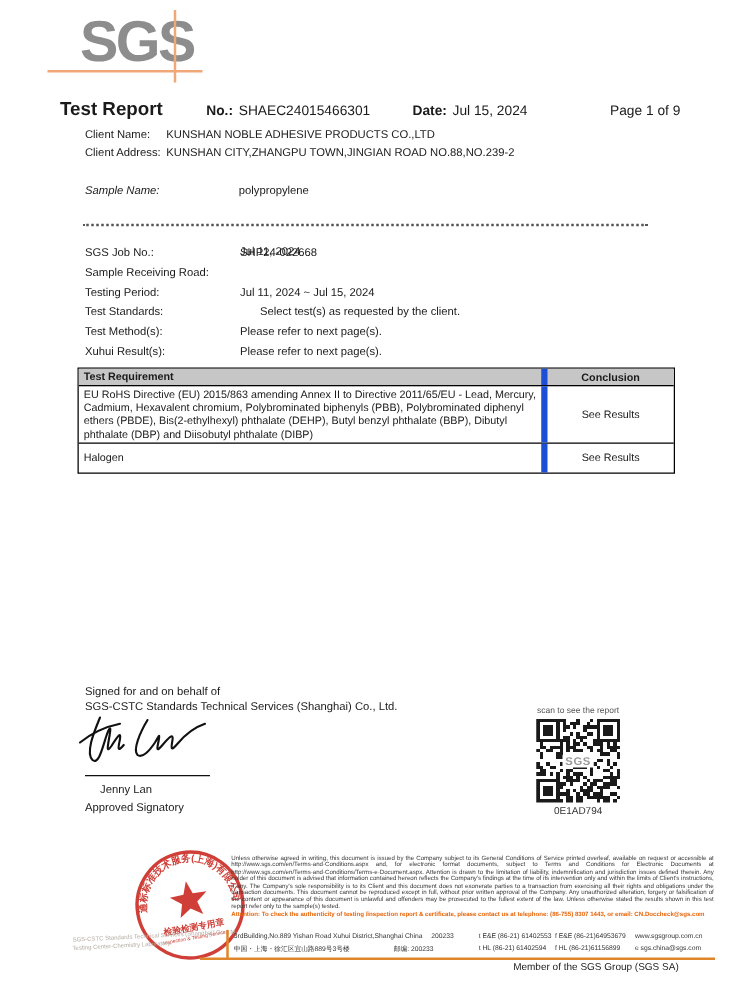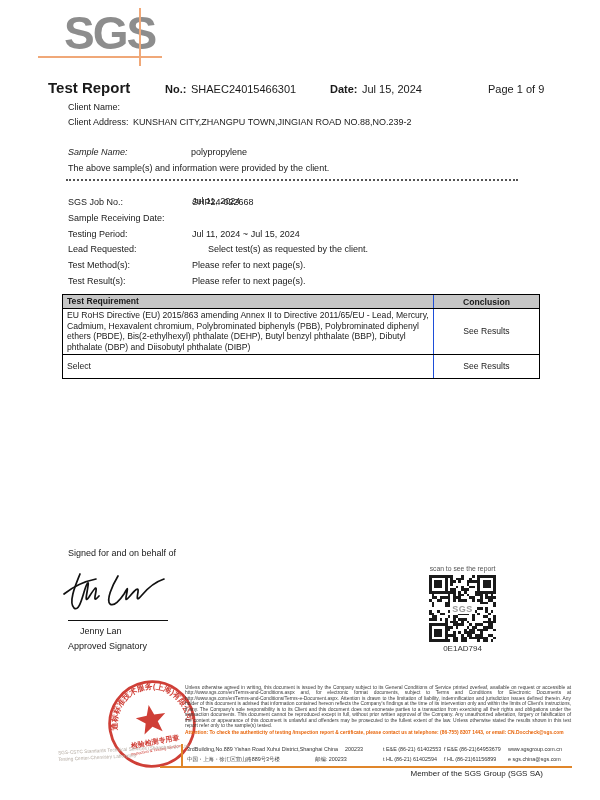--- a/index.html
+++ b/index.html
@@ -16,21 +16,21 @@
   .h9{font-size:11px;}
   .b{font-weight:bold;}
   
   .t9{font-size:9px;line-height:15px;}
   .dotted{position:absolute;left:66px;top:179px;width:452px;border-top:2px dotted #555;height:0;}
   
   .rtable{position:absolute;left:62px;top:294px;width:476px;border:1px solid #000;font-size:8.6px;}
   .tr{display:flex;border-bottom:1px solid #000;}
   .rtable .tr:last-child{border-bottom:none;}
   .th{background:#c6c6c6;font-weight:bold;}
-  .c1{width:362px;border-right:1px solid #1d4ed8;padding:1px 4px;line-height:10.7px;}
+  .c1{width:362px;border-right:5px solid #1d4ed8;padding:1px 4px;line-height:10.7px;}
   .c2{flex:1;display:flex;align-items:center;justify-content:center;text-align:center;padding:1px 2px;}
   .th .c1{line-height:11px;}
   .row2 .c1{padding:6px 4px;}
   
   .sig-svg{position:absolute;left:58px;top:568px;}
   .sig-line{position:absolute;left:68px;top:620px;width:100px;border-top:1.6px solid #111;}
   
   .qr-cap{position:absolute;left:410px;top:565px;width:105px;text-align:center;font-size:6.8px;color:#555;}
   .qr-box{position:absolute;left:429px;top:575px;width:67px;height:67px;}
   .qr-center{position:absolute;left:429px;top:575px;width:67px;height:67px;display:flex;
@@ -60,57 +60,58 @@
   </div>
 
   <div class="title">Test Report</div>
   <span class="abs h9 b" style="left:165px;top:83px;">No.:</span>
   <span class="abs h9" style="left:191px;top:83px;">SHAEC24015466301</span>
   <span class="abs h9 b" style="left:330px;top:83px;">Date:</span>
   <span class="abs h9" style="left:362px;top:83px;text-align:center;">Jul 15, 2024</span>
   <span class="abs h9" style="left:488px;top:83px;">Page 1 of 9</span>
 
   <span class="abs t9" style="left:68px;top:100px;">Client Name:</span>
+  <span class="abs t9" style="left:133px;top:100px;">KUNSHAN NOBLE ADHESIVE PRODUCTS CO.,LTD</span>
   <span class="abs t9" style="left:68px;top:115px;">Client Address:</span>
   <span class="abs t9" style="left:133px;top:115px;">KUNSHAN CITY,ZHANGPU TOWN,JINGIAN ROAD NO.88,NO.239-2</span>
 
   <span class="abs t9" style="left:68px;top:145px;font-style:italic;">Sample Name:</span>
   <span class="abs t9" style="left:191px;top:145px;">polypropylene</span>
-  <span class="abs t9" style="left:68px;top:161px;">The above sample(s) and information were provided by the client.</span>
   <div class="dotted"></div>
 
   <span class="abs t9" style="left:68px;top:195px;">SGS Job No.:</span>
   <span class="abs t9" style="left:192px;top:195px;">SHP24-022668</span>
-  <span class="abs t9" style="left:68px;top:210.8px;">Sample Receiving Date:</span>
+  <span class="abs t9" style="left:68px;top:210.8px;">Sample Receiving Road:</span>
   <span class="abs t9" style="left:192px;top:194px;">Jul 11, 2024</span>
   <span class="abs t9" style="left:68px;top:226.6px;">Testing Period:</span>
   <span class="abs t9" style="left:192px;top:226.6px;">Jul 11, 2024 ~ Jul 15, 2024</span>
-  <span class="abs t9" style="left:68px;top:242.4px;">Lead Requested:</span>
+  <span class="abs t9" style="left:68px;top:242.4px;">Test Standards:</span>
   <span class="abs t9" style="left:192px;top:242.4px;margin-left:16px;">Select test(s) as requested by the client.</span>
   <span class="abs t9" style="left:68px;top:258.2px;">Test Method(s):</span>
   <span class="abs t9" style="left:192px;top:258.2px;">Please refer to next page(s).</span>
-  <span class="abs t9" style="left:68px;top:274px;">Test Result(s):</span>
+  <span class="abs t9" style="left:68px;top:274px;">Xuhui Result(s):</span>
   <span class="abs t9" style="left:192px;top:274px;">Please refer to next page(s).</span>
 
   <div class="rtable">
     <div class="tr th">
       <div class="c1">Test Requirement</div>
       <div class="c2">Conclusion</div>
     </div>
     <div class="tr">
       <div class="c1">EU RoHS Directive (EU) 2015/863 amending Annex II to Directive 2011/65/EU - Lead, Mercury, Cadmium, Hexavalent chromium, Polybrominated biphenyls (PBB), Polybrominated diphenyl ethers (PBDE), Bis(2-ethylhexyl) phthalate (DEHP), Butyl benzyl phthalate (BBP), Dibutyl phthalate (DBP) and Diisobutyl phthalate (DIBP)</div>
       <div class="c2">See Results</div>
     </div>
     <div class="tr row2">
-      <div class="c1">Select</div>
+      <div class="c1">Halogen</div>
       <div class="c2">See Results</div>
     </div>
   </div>
 
   <span class="abs t9" style="left:68px;top:546px;">Signed for and on behalf of</span>
+  <span class="abs t9" style="left:68px;top:558px;">SGS-CSTC Standards Technical Services (Shanghai) Co., Ltd.</span>
   <svg class="sig-svg" width="118" height="50" viewBox="0 0 118 50">
     <g fill="none" stroke="#111" stroke-width="1.7" stroke-linecap="round" stroke-linejoin="round">
       <path d="M22 6 C18 16 10 34 16 40 C21 44 24 30 27 21 C29 15 31 12 30 18 C29 26 26 36 31 29 C36 21 39 17 38 23 C37 29 35 35 41 28"></path>
       <path d="M6 26 C16 18 28 13 38 11"></path>
       <path d="M60 8 C54 18 48 32 52 36 C56 39 62 32 66 26 C69 21 70 18 69 24 C68 30 66 35 72 28 C77 22 81 18 80 24 C79 30 78 34 84 27 C89 21 97 14 106 11"></path>
     </g>
   </svg>
   <div class="sig-line"></div>
   <span class="abs t9" style="left:80px;top:624px;">Jenny Lan</span>
   <span class="abs t9" style="left:68px;top:639px;">Approved Signatory</span>

